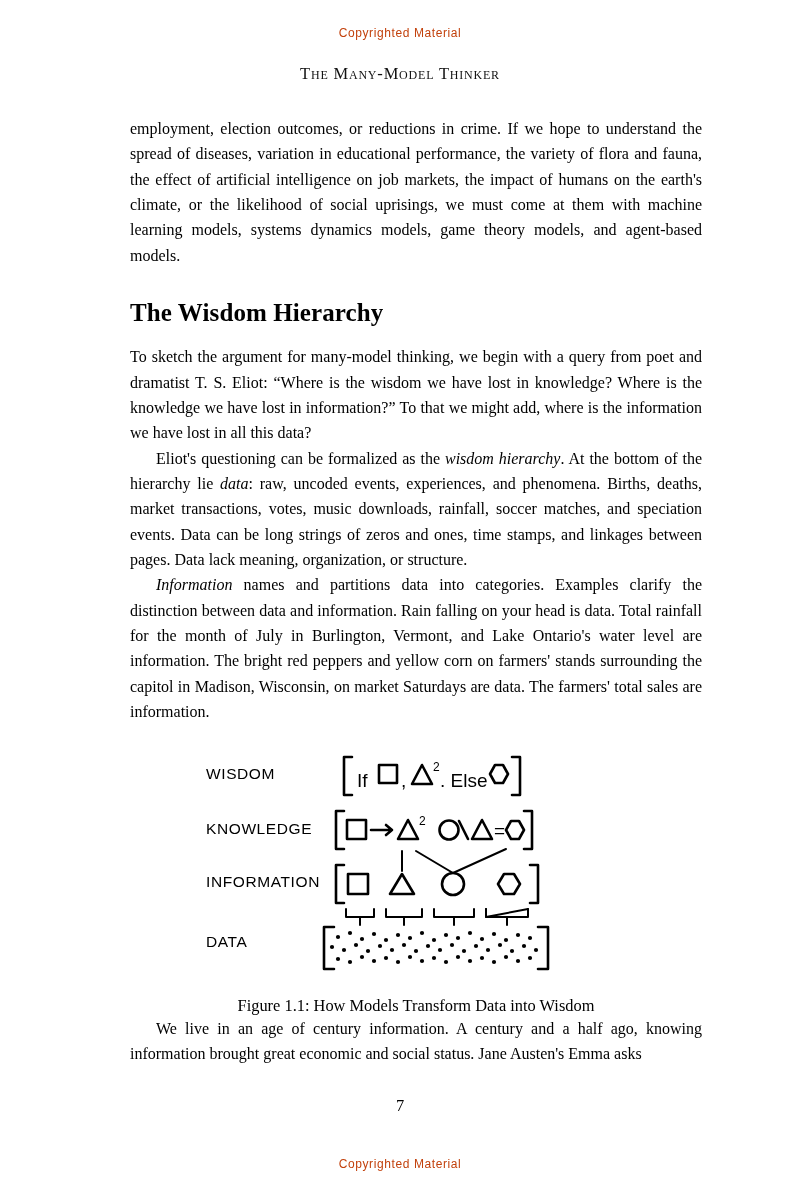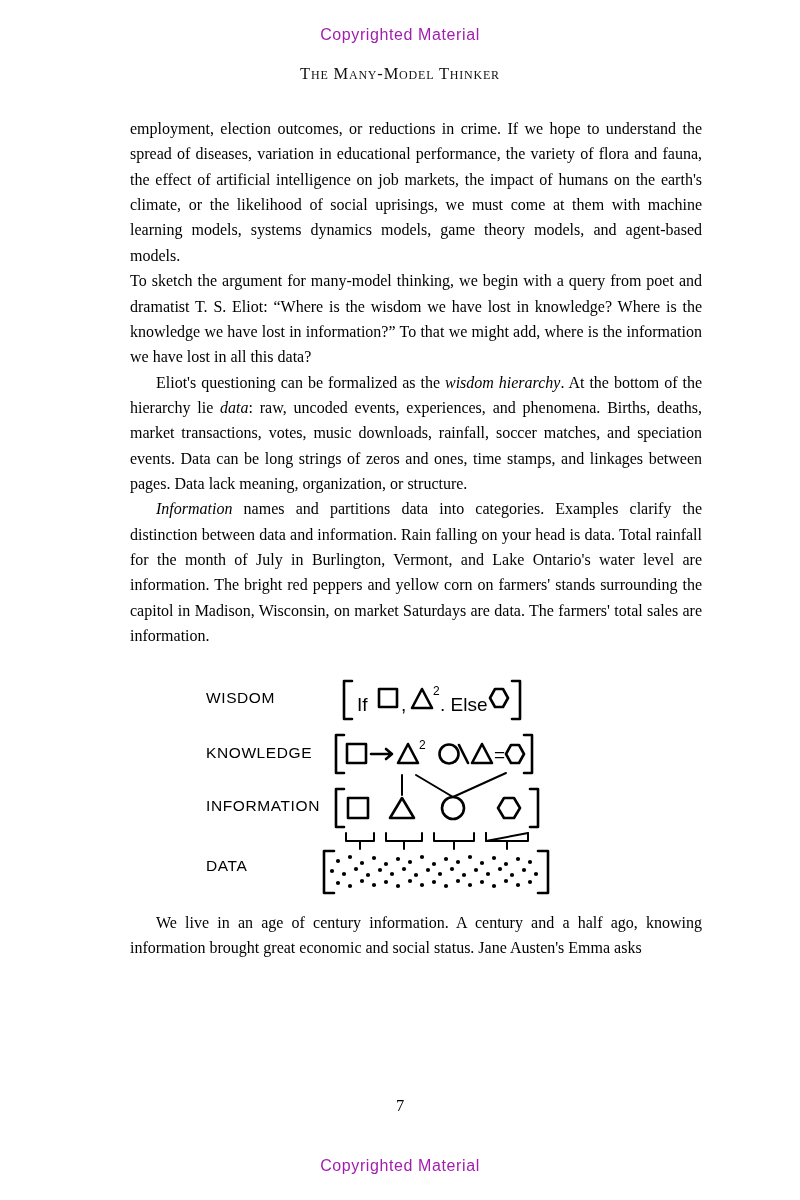--- a/index.html
+++ b/index.html
@@ -18,23 +18,23 @@
   .page {
     position: absolute;
     inset: 0;
   }
   .watermark {
     position: absolute;
     left: 0;
     right: 0;
     text-align: center;
     font-family: "Liberation Sans", sans-serif;
-    font-size: 16px;
+    font-size: 12px;
     letter-spacing: 0.6px;
-    color: #a21caf;
+    color: #c2410c;
   }
   .watermark-top { top: 26px; }
   .watermark-bottom { top: 1157px; }
 
   .running-head {
     position: absolute;
     top: 64px;
     left: 0;
     right: 0;
     text-align: center;
@@ -109,20 +109,21 @@
 <div class="page">
 
   <div class="watermark watermark-top">Copyrighted Material</div>
 
   <div class="running-head">The Many-Model Thinker</div>
 
   <div class="content">
 
     <p class="body">employment, election outcomes, or reductions in crime. If we hope to understand the spread of diseases, variation in educational performance, the variety of flora and fauna, the effect of artificial intelligence on job markets, the impact of humans on the earth's climate, or the likelihood of social uprisings, we must come at them with machine learning models, systems dynamics models, game theory models, and agent-based models.</p>
 
+    <h2 class="section-title">The Wisdom Hierarchy</h2>
 
     <p class="body">To sketch the argument for many-model thinking, we begin with a query from poet and dramatist T. S. Eliot: “Where is the wisdom we have lost in knowledge? Where is the knowledge we have lost in information?” To that we might add, where is the information we have lost in all this data?</p>
 
     <p class="body indent"><span>Eliot's questioning can be formalized as the </span><span class="em">wisdom hierarchy</span><span>. At the bottom of the hierarchy lie </span><span class="em">data</span><span>: raw, uncoded events, experiences, and phenomena. Births, deaths, market transactions, votes, music downloads, rainfall, soccer matches, and speciation events. Data can be long strings of zeros and ones, time stamps, and linkages between pages. Data lack meaning, organization, or structure.</span></p>
 
     <p class="body indent"><span class="em">Information</span><span> names and partitions data into categories. Examples clarify the distinction between data and information. Rain falling on your head is data. Total rainfall for the month of July in Burlington, Vermont, and Lake Ontario's water level are information. The bright red peppers and yellow corn on farmers' stands surrounding the capitol in Madison, Wisconsin, on market Saturdays are data. The farmers' total sales are information.</span></p>
 
     <div class="figure">
       <svg class="figure-graphic" width="420" height="235" viewBox="0 0 420 235">
         <g fill="none" stroke="#000" stroke-width="2.6" stroke-linecap="round" stroke-linejoin="round">
@@ -229,20 +230,21 @@
               <circle cx="252" cy="206" r="2.1"></circle>
               <circle cx="264" cy="210" r="2.1"></circle>
             <circle cx="276" cy="207" r="2.1"></circle>
               <circle cx="288" cy="211" r="2.1"></circle>
               <circle cx="300" cy="206" r="2.1"></circle>
             <circle cx="312" cy="210" r="2.1"></circle>
               <circle cx="324" cy="207" r="2.1"></circle>
           </g>
         </g>
       </svg>
+      <div class="figure-caption">Figure 1.1: How Models Transform Data into Wisdom</div>
     </div>
 
     <p class="body indent closing">We live in an age of century information. A century and a half ago, knowing information brought great economic and social status. Jane Austen's Emma asks</p>
 
   </div>
 
   <div class="page-number">7</div>
 
   <div class="watermark watermark-bottom">Copyrighted Material</div>
 

